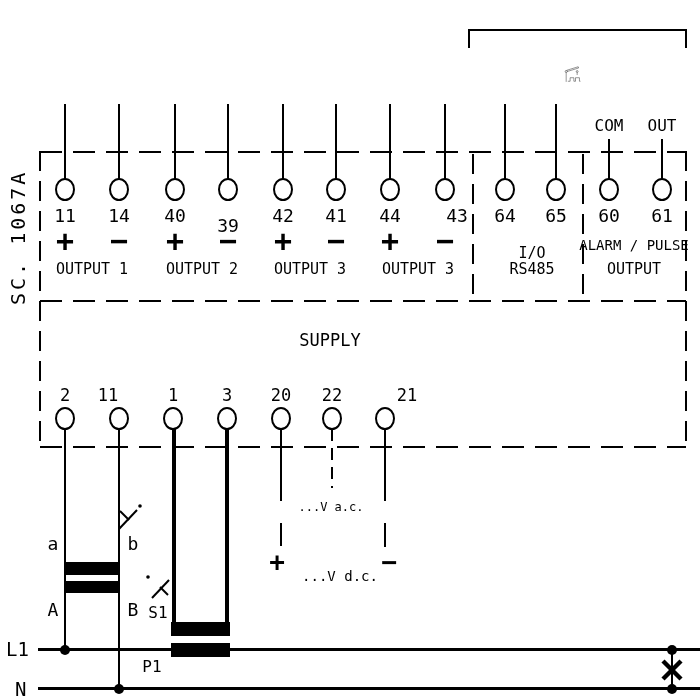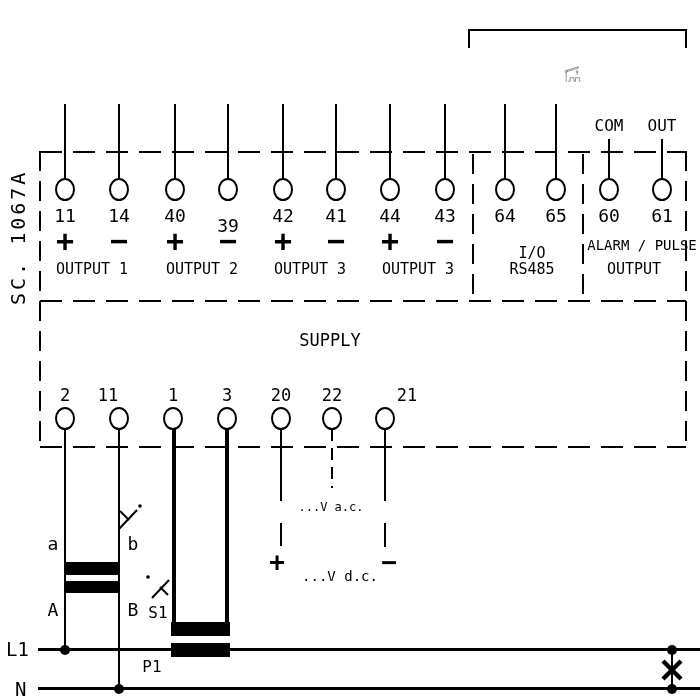--- a/index.html
+++ b/index.html
@@ -19,21 +19,21 @@
   .circ{position:absolute;width:16px;height:19px;border:2.5px solid #000;border-radius:50%;
         background:#fff;transform:translateX(-50%);}
   .dot{position:absolute;width:10px;height:10px;border-radius:50%;background:#000;
        transform:translate(-50%,-50%);}
   .bar{position:absolute;background:#000;}
   .num{font-size:18px;}
   .num2{font-size:17px;}
   .sign{font-size:30px;font-weight:bold;line-height:24px;}
   .sign2{font-size:26px;font-weight:bold;line-height:22px;}
   .lbl{font-size:15px;}
-  .small{font-size:14px;margin-left:8px;}
+  .small{font-size:14px;}
   .mid{font-size:16px;}
   .note{font-size:17px;}
   .mains{font-size:19px;}
   .model{position:absolute;left:6px;top:305px;transform:rotate(-90deg);transform-origin:0 0;
          font-size:20px;letter-spacing:3px;white-space:nowrap;}
   svg{position:absolute;overflow:visible;}
 </style>
 </head>
 <body>
 
@@ -90,21 +90,21 @@
   <div class="circ" style="left:609px;top:178px"></div>
   <div class="circ" style="left:662px;top:178px"></div>
 
   <div class="t num" style="left:65px;top:206px">11</div>
   <div class="t num" style="left:119px;top:206px">14</div>
   <div class="t num" style="left:175px;top:206px">40</div>
   <div class="t num" style="left:228px;top:216px">39</div>
   <div class="t num" style="left:283px;top:206px">42</div>
   <div class="t num" style="left:336px;top:206px">41</div>
   <div class="t num" style="left:390px;top:206px">44</div>
-  <div class="t num" style="left:445px;top:206px">43</div>
+  <div class="t num" style="left:457px;top:206px">43</div>
   <div class="t num" style="left:505px;top:206px">64</div>
   <div class="t num" style="left:556px;top:206px">65</div>
   <div class="t num" style="left:609px;top:206px">60</div>
   <div class="t num" style="left:662px;top:206px">61</div>
 
   <div class="t sign" style="left:65px;top:229px">+</div>
   <div class="t sign" style="left:119px;top:229px">−</div>
   <div class="t sign" style="left:175px;top:229px">+</div>
   <div class="t sign" style="left:228px;top:229px">−</div>
   <div class="t sign" style="left:283px;top:229px">+</div>

